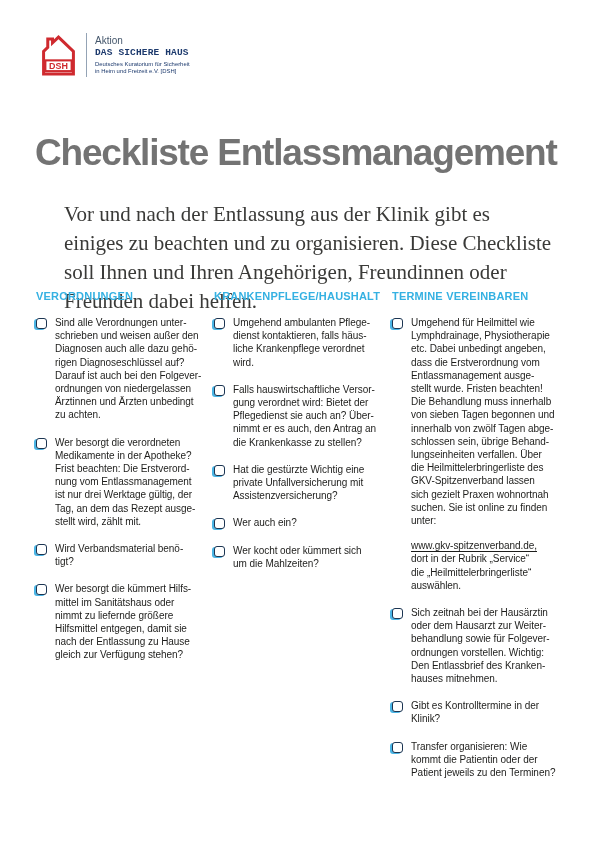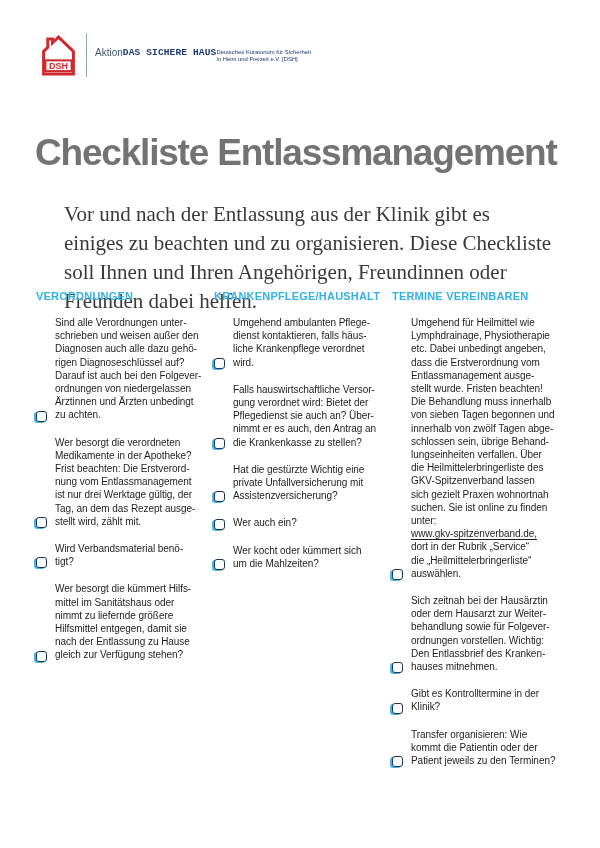--- a/index.html
+++ b/index.html
@@ -5,21 +5,21 @@
   html,body { margin:0; padding:0; background:#ffffff; }
   .page {
     position:relative; width:600px; height:848px; background:#ffffff;
     font-family:"Liberation Sans", sans-serif; color:#1d1d1b; overflow:hidden;
   }
 
   
   .brand { position:absolute; left:40px; top:33px; display:flex; align-items:center; }
   .brand svg { display:block; }
   .brand-sep { width:1px; height:44px; background:#94a3b5; margin:0 8px 0 9px; }
-  .brand-text { display:flex; flex-direction:row; justify-content:center; }
+  .brand-text { display:flex; flex-direction:column; justify-content:center; }
   .brand-tagline { font-size:10px; line-height:12px; font-weight:500; color:#44566b; }
   .brand-name { font-size:9.5px; line-height:12px; font-weight:700; letter-spacing:0.15px; color:#1d3a6d;font-family:Liberation Mono, monospace; }
   .brand-sub { font-size:5.9px; line-height:7.5px; color:#1d3a6d; margin-top:2px; white-space:pre-line; }
 
   
   .title {
     position:absolute; left:35px; top:107px;
     font-size:37px; line-height:42px; font-weight:700; letter-spacing:-1.2px;
     color:#737373;
   }
@@ -31,33 +31,33 @@
 
   
   .columns {
     position:absolute; left:36px; top:290px; width:536px;
     display:grid; grid-template-columns:repeat(3,170px); column-gap:8px;
   }
   .col-heading {
     font-size:11px; line-height:13px; font-weight:700; letter-spacing:0.2px;
     color:#35b1e2; margin:0 0 13px 0;
   }
-  .item { display:flex; align-items:flex-end; margin-bottom:14px; }
+  .item { display:flex; align-items:flex-start; margin-bottom:14px; }
   .checkbox {
     flex:none; width:9px; height:9px; margin:2px 8px 0 0;
     border:1.5px solid #1c3552; border-radius:3px; background:#ffffff;
     box-shadow:-2px 1px 0 #4ab5e5;
   }
   .item-text {
     font-size:10px; line-height:13.2px; letter-spacing:-0.05px;
     color:#1d1d1b; white-space:pre-line;
   }
   .item-text .link {
     color:#1d1d1b; text-underline-offset:1.5px;
-    display:block; width:fit-content; white-space:nowrap;
+    display:block; width:fit-content; white-space:nowrap;margin-top:12px;
   }
 </style>
 </head>
 <body>
 
 <div class="page">
 
   <div class="brand">
     <svg width="37" height="42" viewBox="0 0 62 68" aria-hidden="true">
       <path d="M6 66 L6 28 L13 21.3 L13 7 L21 7 L21 13.6 L31 4 L56 28 L56 66 Z" fill="none" stroke="#cf2a2f" stroke-width="5" stroke-linejoin="miter"></path>

